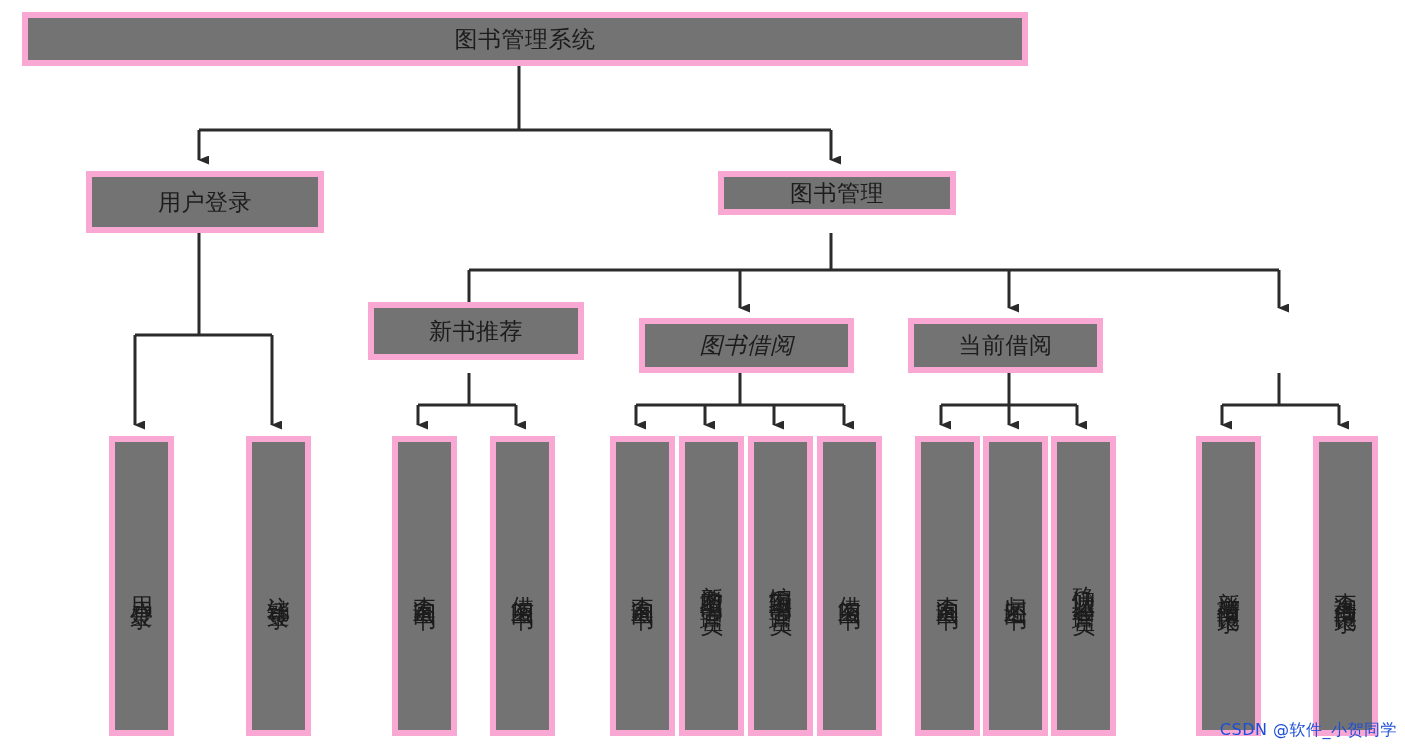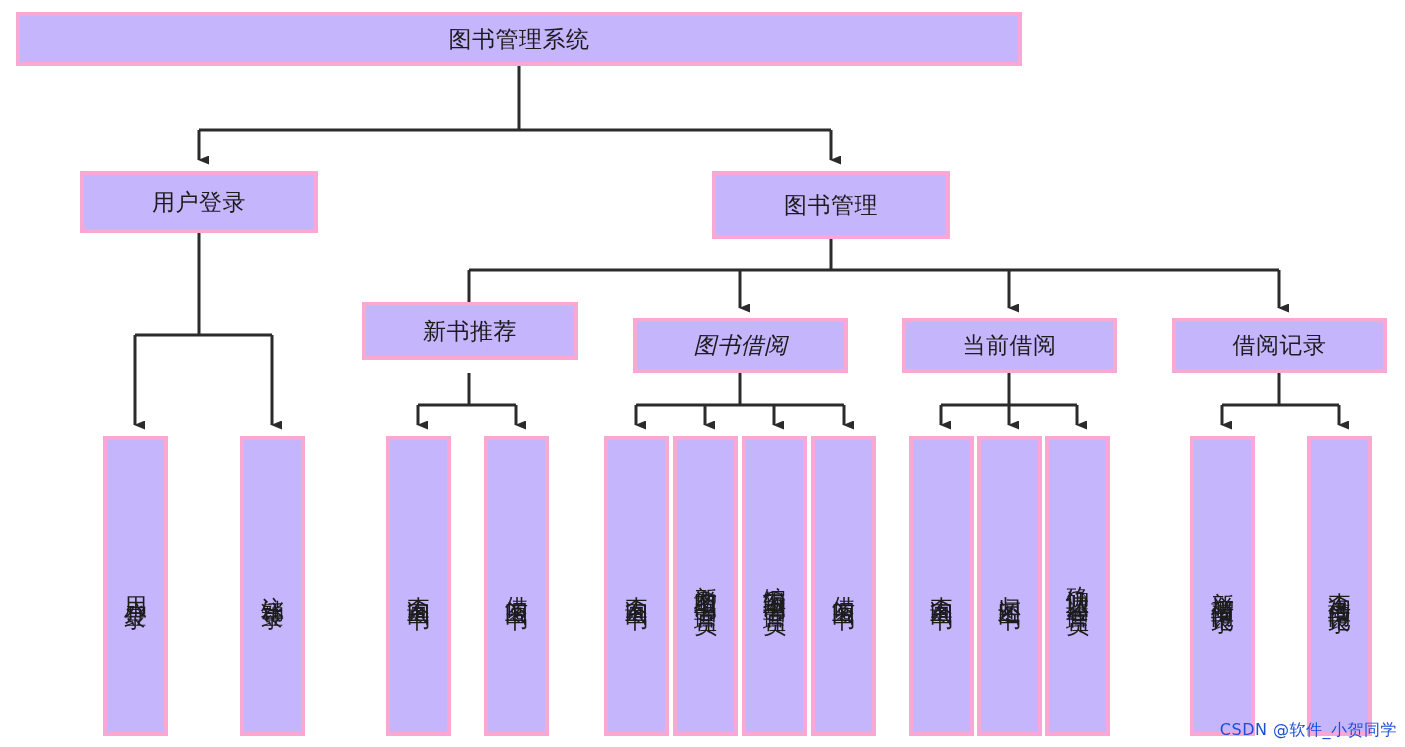--- a/index.html
+++ b/index.html
@@ -22,26 +22,27 @@
   svg.diagram-canvas {
     position: absolute;
     left: 0;
     top: 0;
     width: 1405px;
     height: 747px;
   }
   .node-box {
     position: absolute;
     box-sizing: border-box;
-    border: 4px solid #f9a8d4;
-    background: #c4b5fd;
+    border: 6px solid #f9a8d4;
+    background: #737373;
     display: flex;
     align-items: center;
     justify-content: center;
     overflow: hidden;
+    margin-left: 6px;
   }
   .node-label-h {
     font-size: 23px;
     color: #1c1c1c;
     line-height: 1.15;
     letter-spacing: 0.5px;
     white-space: nowrap;
   }
   .node-label-v {
     font-size: 23px;
@@ -122,39 +123,36 @@
   </svg>
 
   <div class="node-box" style="left:16px; top:12px; width:1006px; height:54px;">
     <span class="node-label-h">图书管理系统</span>
   </div>
 
   <div class="node-box" style="left:80px; top:171px; width:238px; height:62px;">
     <span class="node-label-h">用户登录</span>
   </div>
 
-  <div class="node-box" style="left:712px; top:171px; width:238px; height:68px;">
+  <div class="node-box" style="left:712px; top:171px; width:238px; height:44px;">
     <span class="node-label-h">图书管理</span>
   </div>
 
   <div class="node-box" style="left:362px; top:302px; width:216px; height:58px;">
     <span class="node-label-h">新书推荐</span>
   </div>
 
   <div class="node-box" style="left:633px; top:318px; width:215px; height:55px;font-style:italic;">
     <span class="node-label-h">图书借阅</span>
   </div>
 
-  <div class="node-box" style="left:902px; top:318px; width:215px; height:55px;">
+  <div class="node-box" style="left:902px; top:318px; width:195px; height:55px;">
     <span class="node-label-h">当前借阅</span>
   </div>
 
-  <div class="node-box" style="left:1172px; top:318px; width:215px; height:55px;">
-    <span class="node-label-h">借阅记录</span>
-  </div>
 
   <div class="node-box leaf-box" style="left:103px; top:436px; width:65px; height:300px;">
     <span class="node-label-v">用户登录</span>
   </div>
   <div class="node-box leaf-box" style="left:240px; top:436px; width:65px; height:300px;">
     <span class="node-label-v">注销登录</span>
   </div>
 
   <div class="node-box leaf-box" style="left:386px; top:436px; width:65px; height:300px;">
     <span class="node-label-v">查询图书</span>

